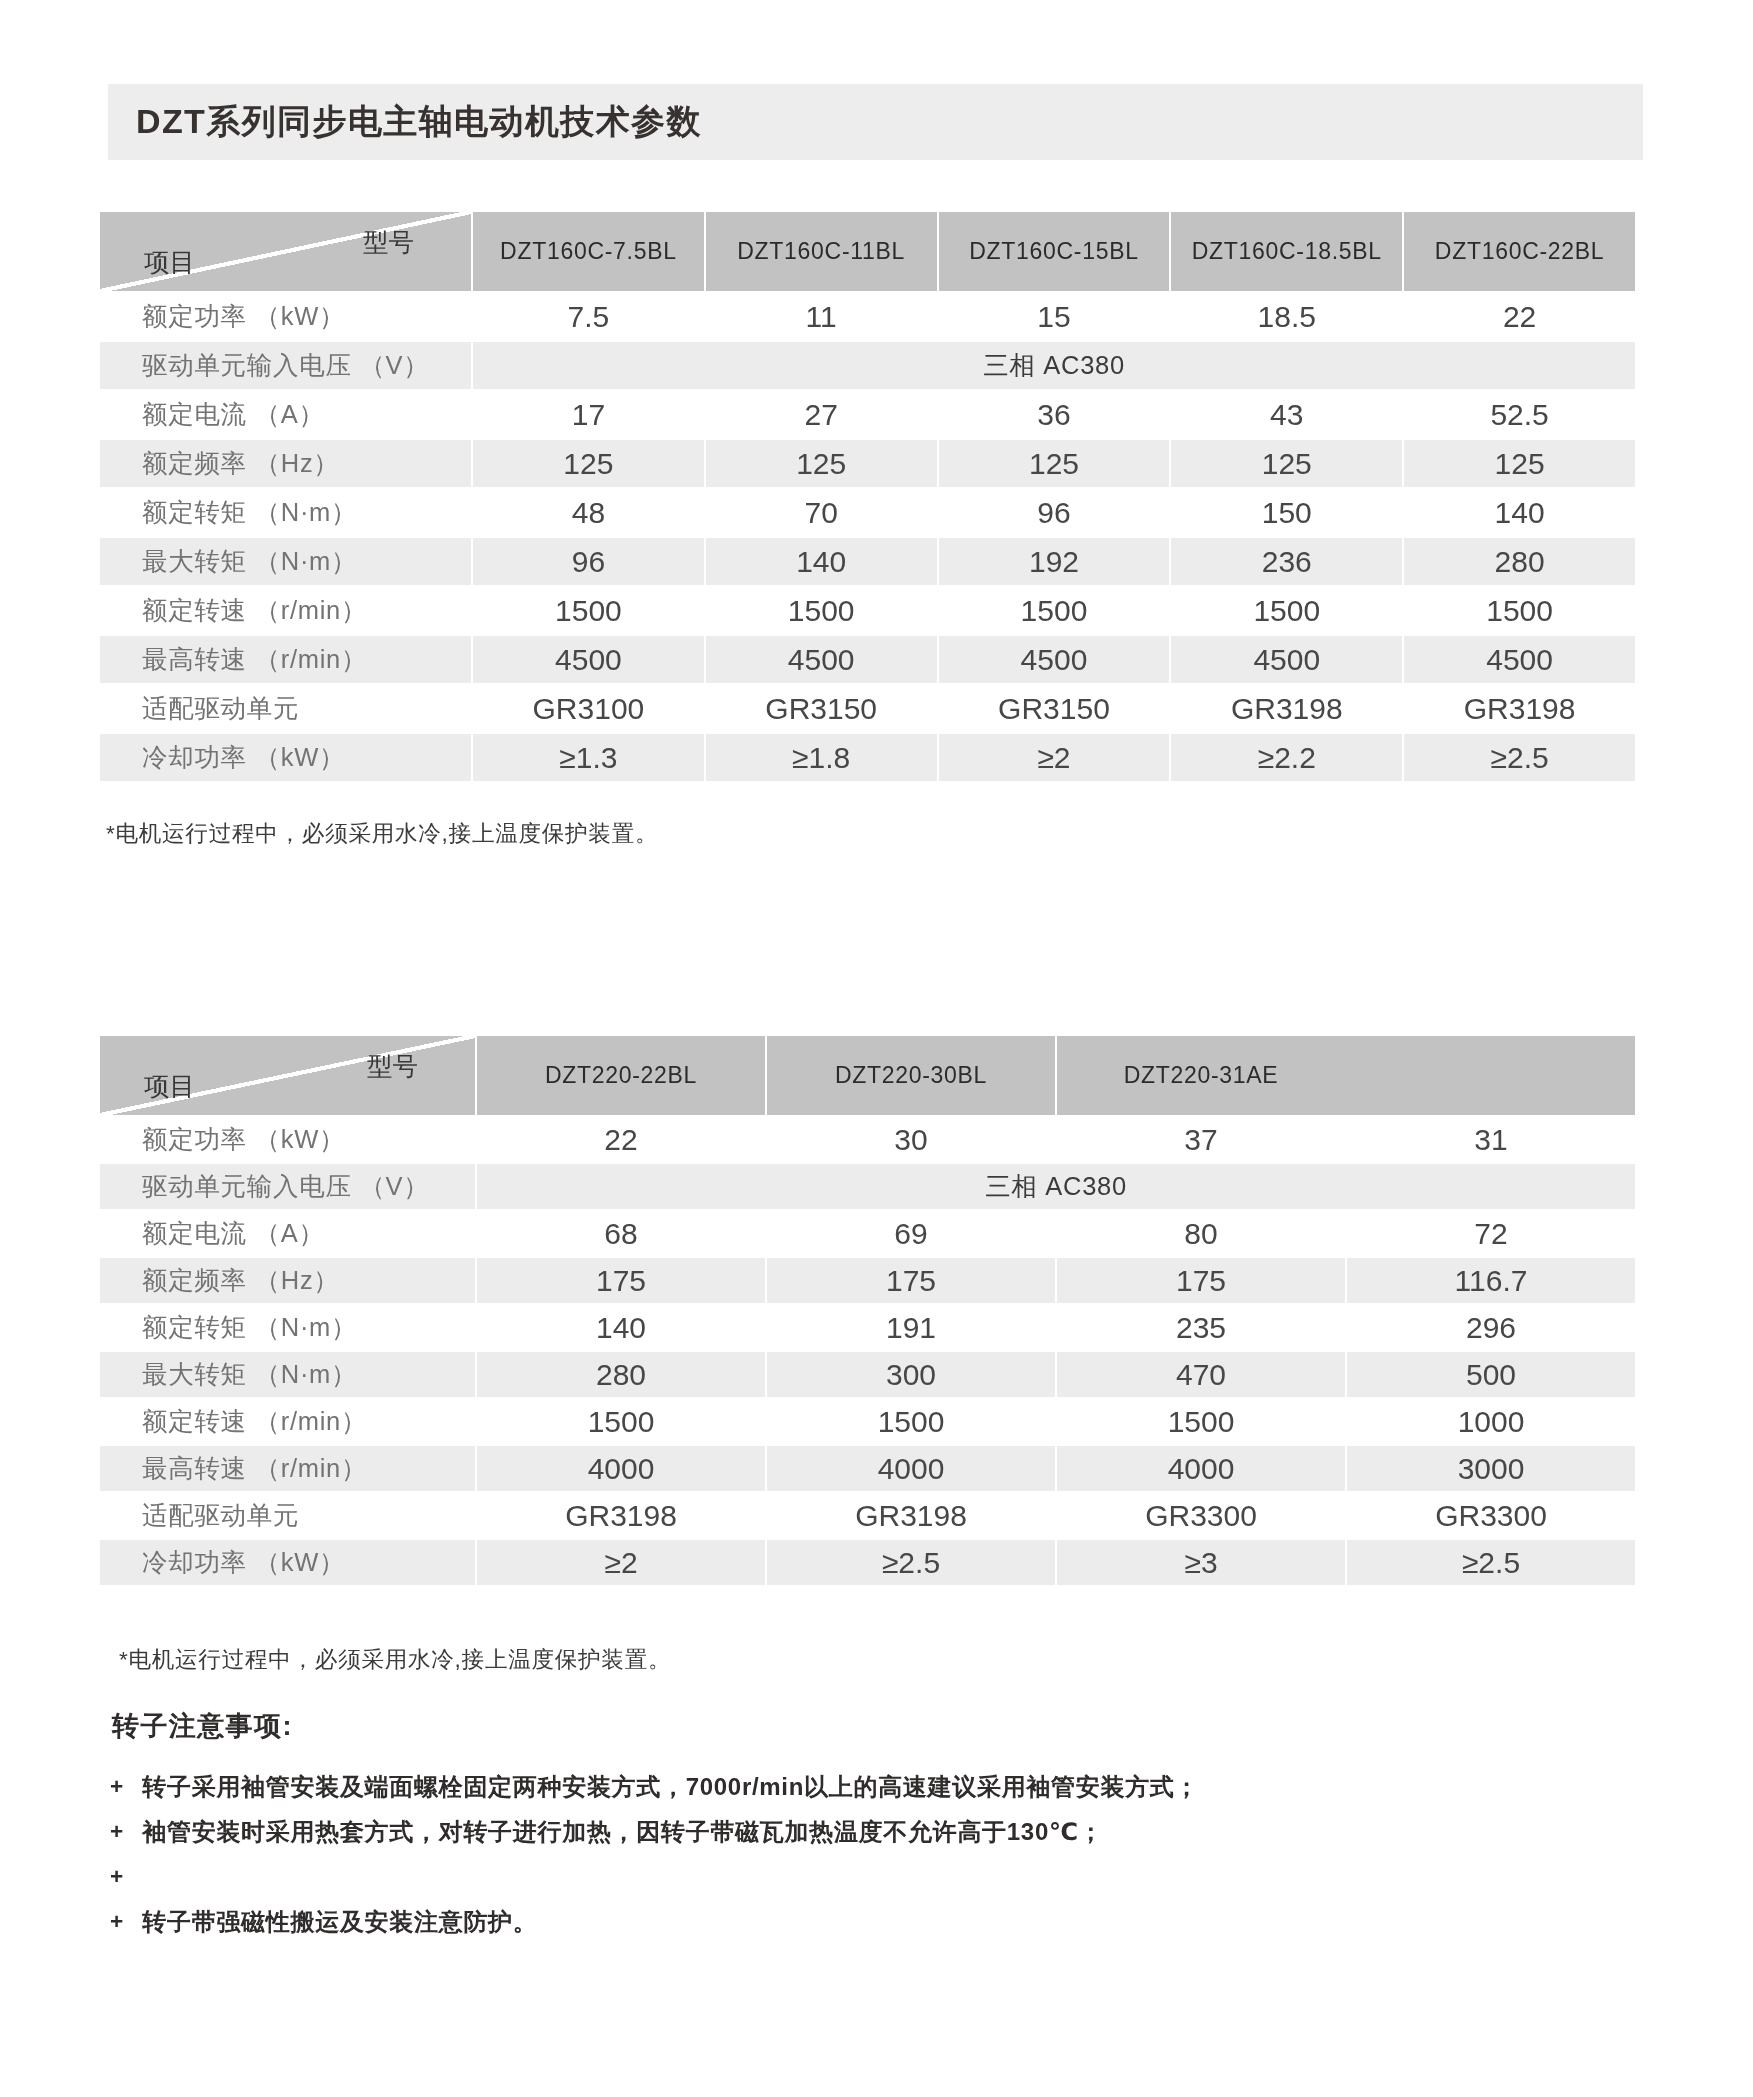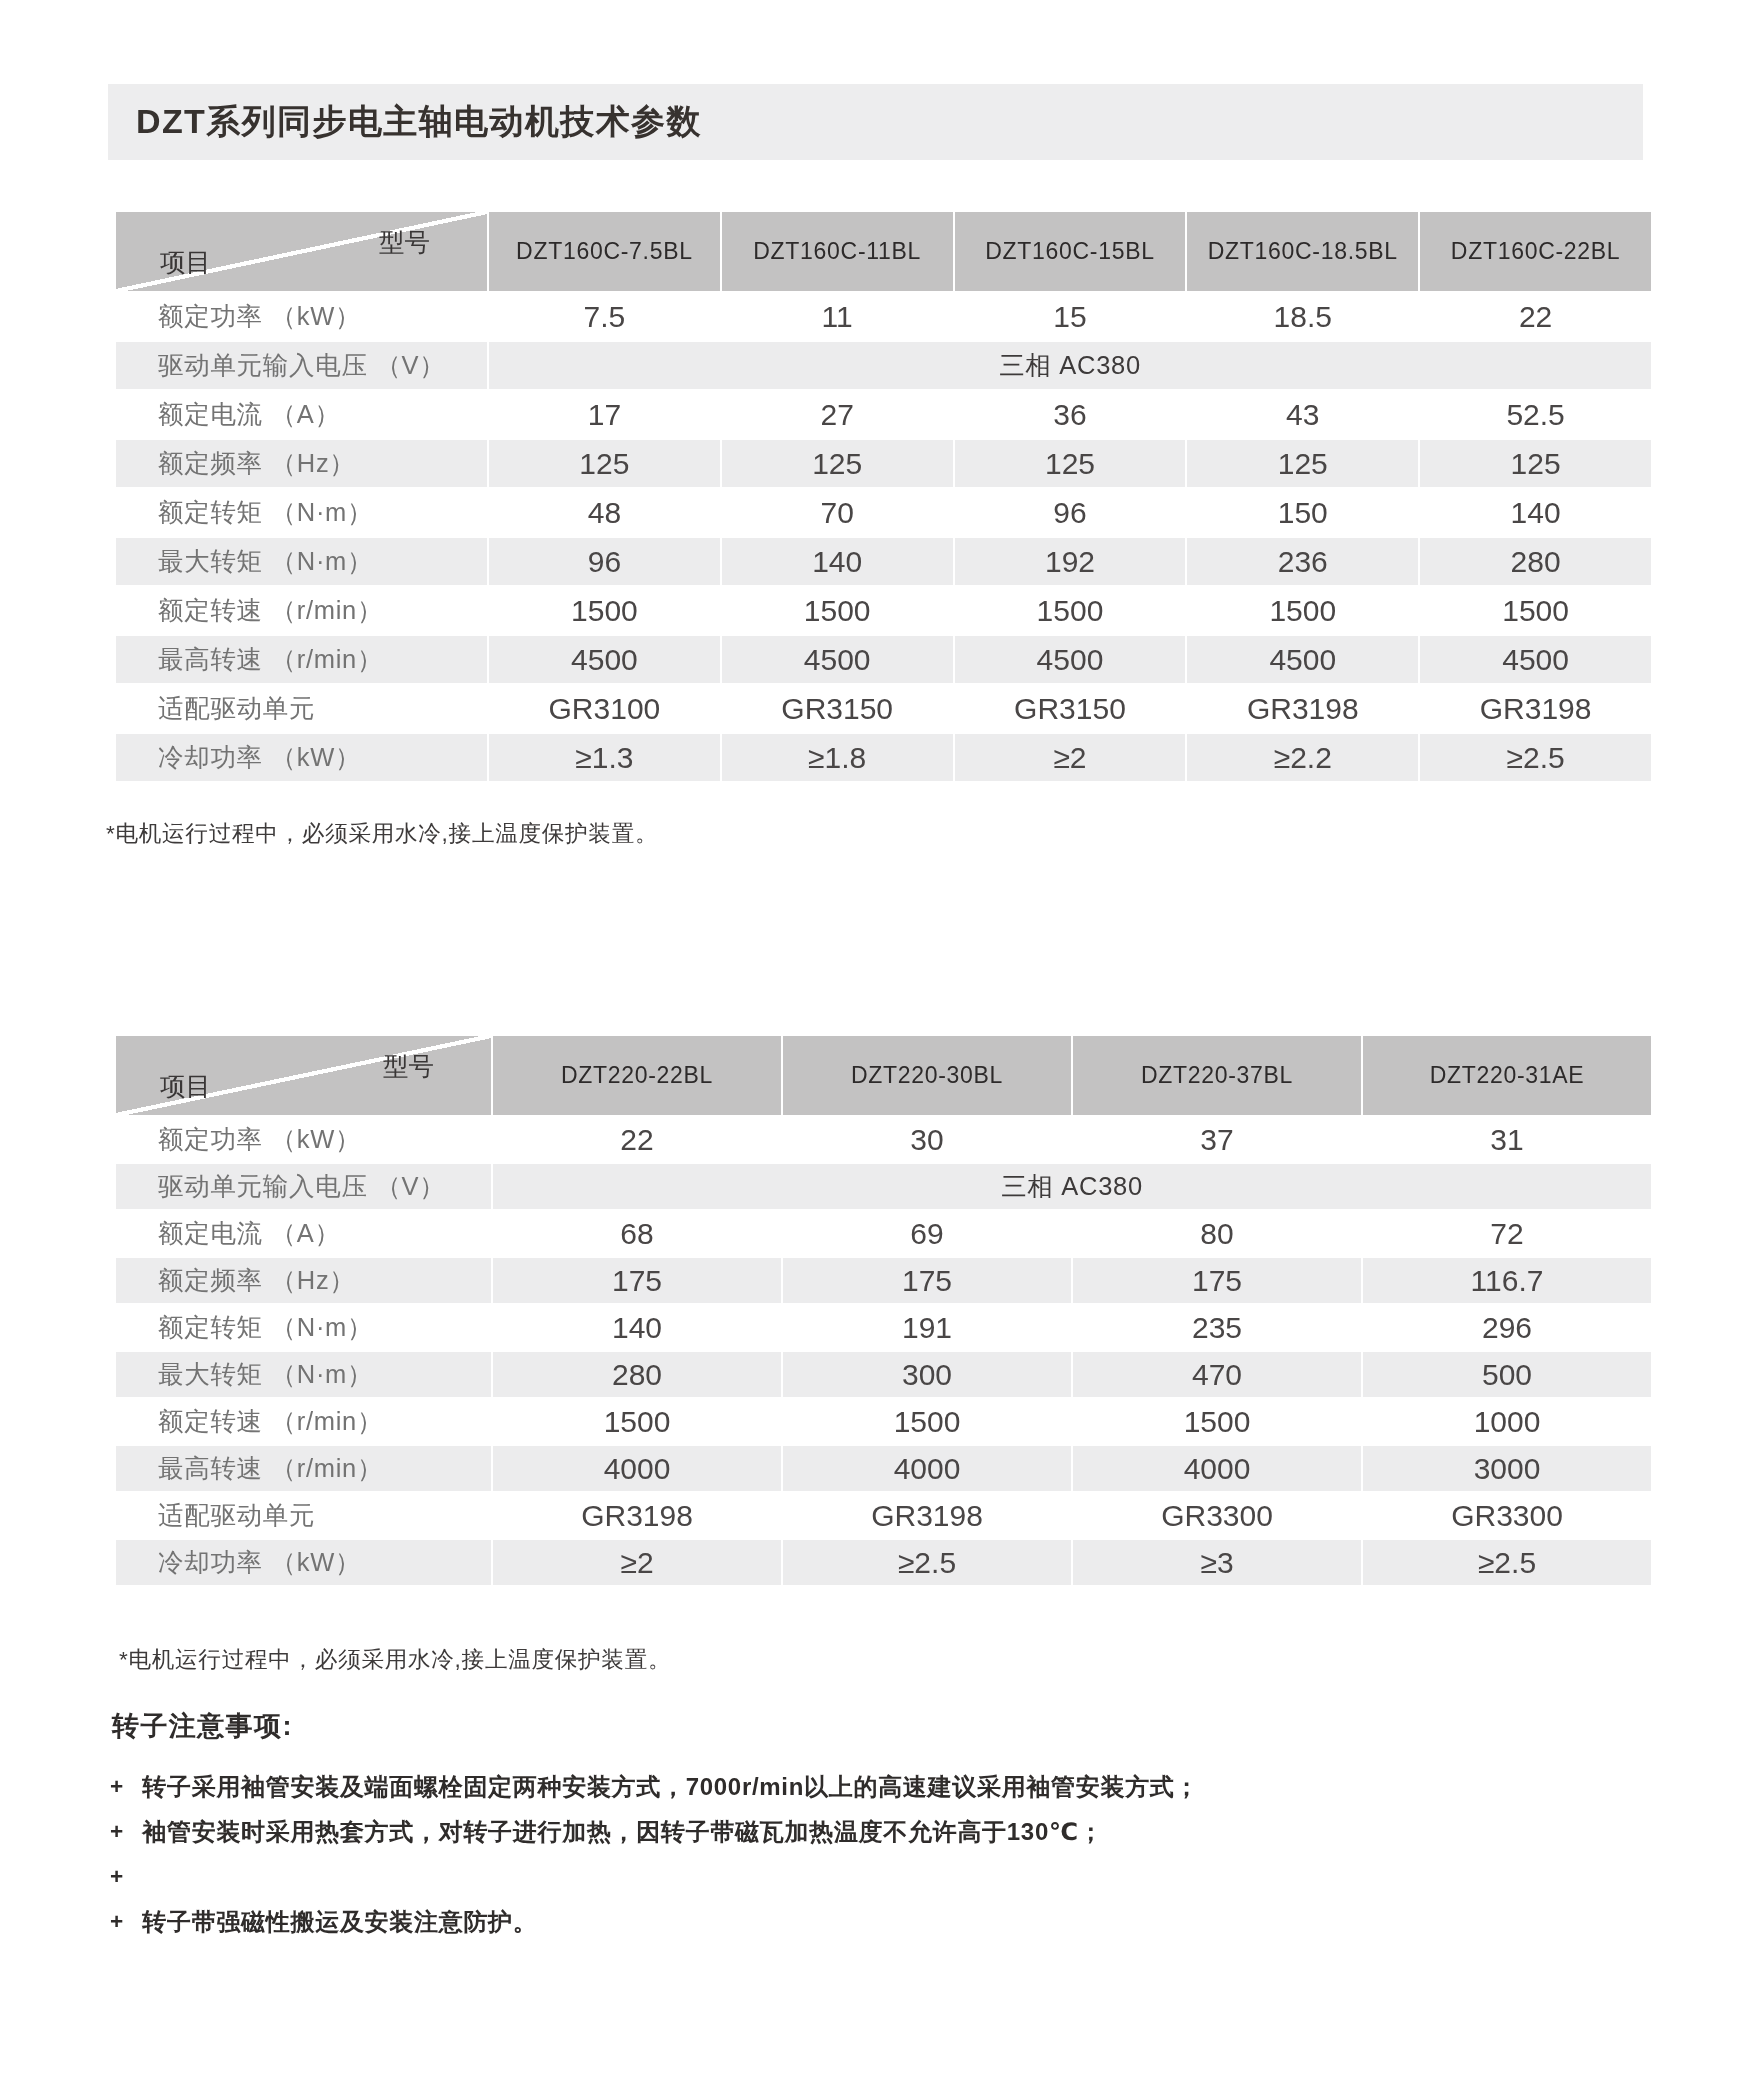--- a/index.html
+++ b/index.html
@@ -11,21 +11,21 @@
   
   .title-bar {
     position:absolute; left:108px; top:84px; width:1535px; height:76px;
     background:#ededee; display:flex; align-items:center;
   }
   .title-bar .title-text {
     margin-left:28px; font-size:34px; font-weight:bold; color:#37322f; letter-spacing:1.4px;
   }
 
   
-  .tbl { position:absolute; left:116px; width:1535px; }
+  .tbl { position:absolute; left:100px; width:1535px; }
   .tbl-1 { top:212px; }
   .tbl-2 { top:1036px; }
 
   .thead { display:grid; height:79px; background:#c3c2c2; }
   .tbl-1 .thead, .tbl-1 .row { grid-template-columns:371px 1fr 1fr 1fr 1fr 1fr; }
   .tbl-2 .thead, .tbl-2 .row { grid-template-columns:375px 1fr 1fr 1fr 1fr; }
 
   .thead .model {
     display:flex; align-items:center; justify-content:center;
     border-left:2.8px solid #fff; font-size:23px; color:#2d2a2a; letter-spacing:0.7px;
@@ -184,21 +184,20 @@
   <div class="note note-1">*电机运行过程中，必须采用水冷,接上温度保护装置。</div>
 
   <div class="tbl tbl-2">
     <div class="thead">
       <div class="corner">
         <span class="corner-tr">型号</span>
         <span class="corner-bl">项目</span>
       </div>
       <div class="model">DZT220-22BL</div>
       <div class="model">DZT220-30BL</div>
-      <div class="model">DZT220-37BL</div>
       <div class="model">DZT220-31AE</div>
     </div>
 
     <div class="row">
       <div class="lbl">额定功率 （kW）</div>
       <div class="val">22</div>
       <div class="val">30</div>
       <div class="val">37</div>
       <div class="val">31</div>
     </div>

